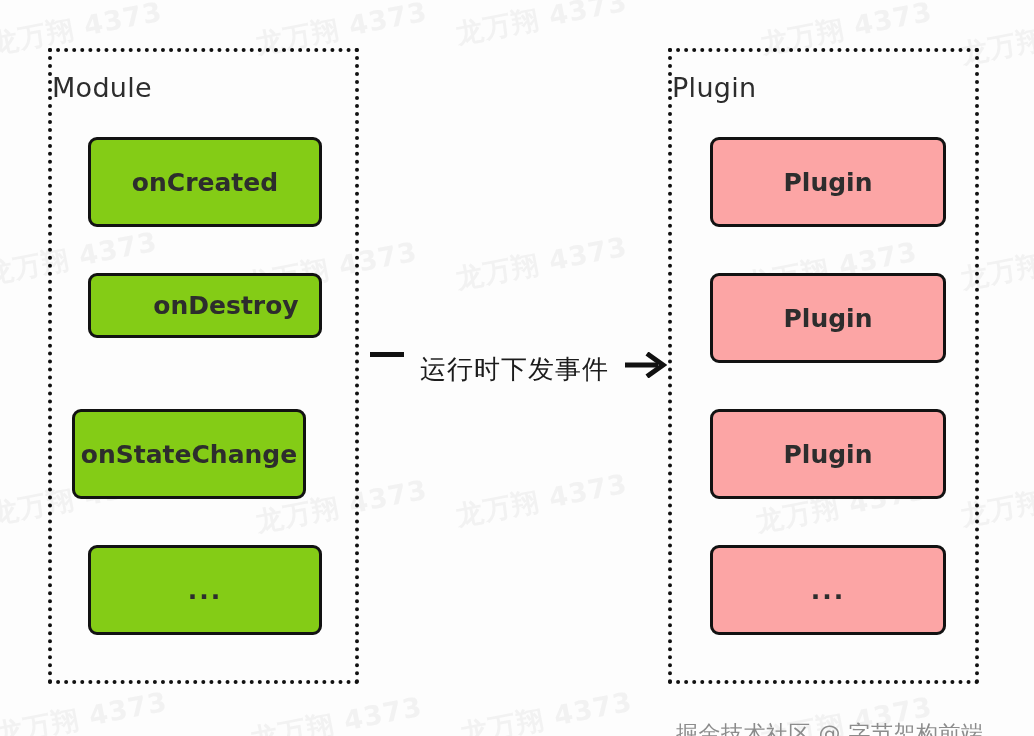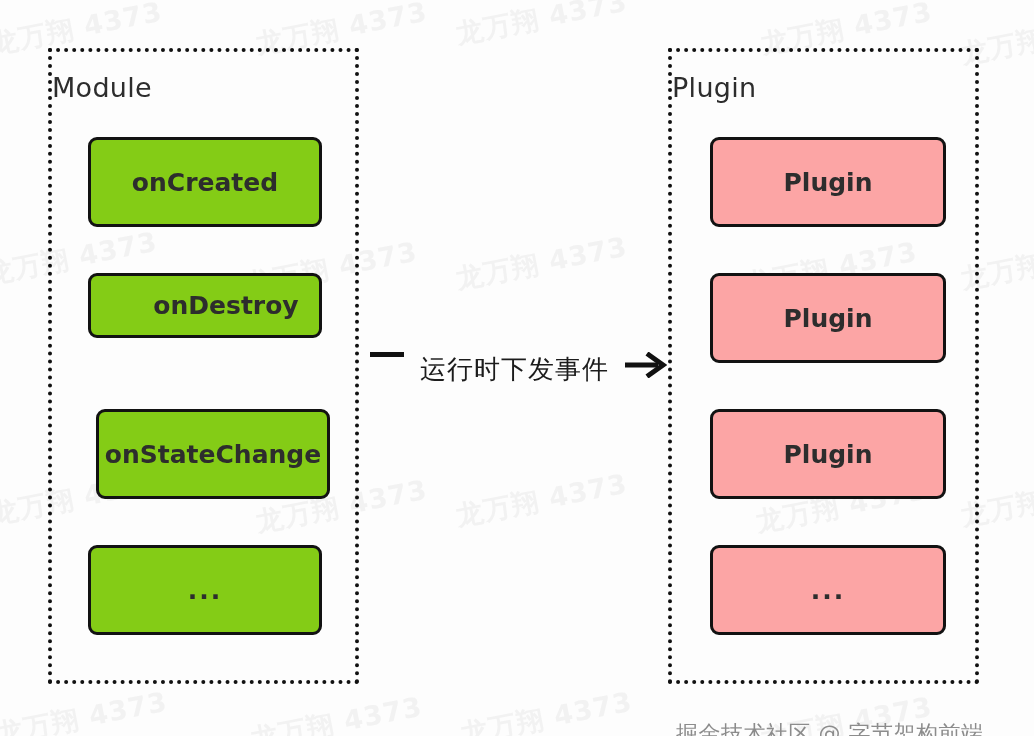--- a/index.html
+++ b/index.html
@@ -162,21 +162,21 @@
   </div>
 
   <div class="node module-node" style="left:88px; top:137px; width:234px; height:90px;">
     <span>onCreated</span>
   </div>
 
   <div class="node module-node" style="left:88px; top:273px; width:234px; height:65px;padding-left:42px;">
     <span>onDestroy</span>
   </div>
 
-  <div class="node module-node" style="left:96px; top:409px; width:234px; height:90px;">
+  <div class="node module-node" style="left:72px; top:409px; width:234px; height:90px;">
     <span>onStateChange</span>
   </div>
 
   <div class="node module-node" style="left:88px; top:545px; width:234px; height:90px;">
     <span class="ellipsis">...</span>
   </div>
 
   <div class="arrow-group" style="left:370px; top:352px; width:290px; height:34px;">
     <div class="arrow-tail"></div>
     <div class="arrow-label">运行时下发事件</div>

